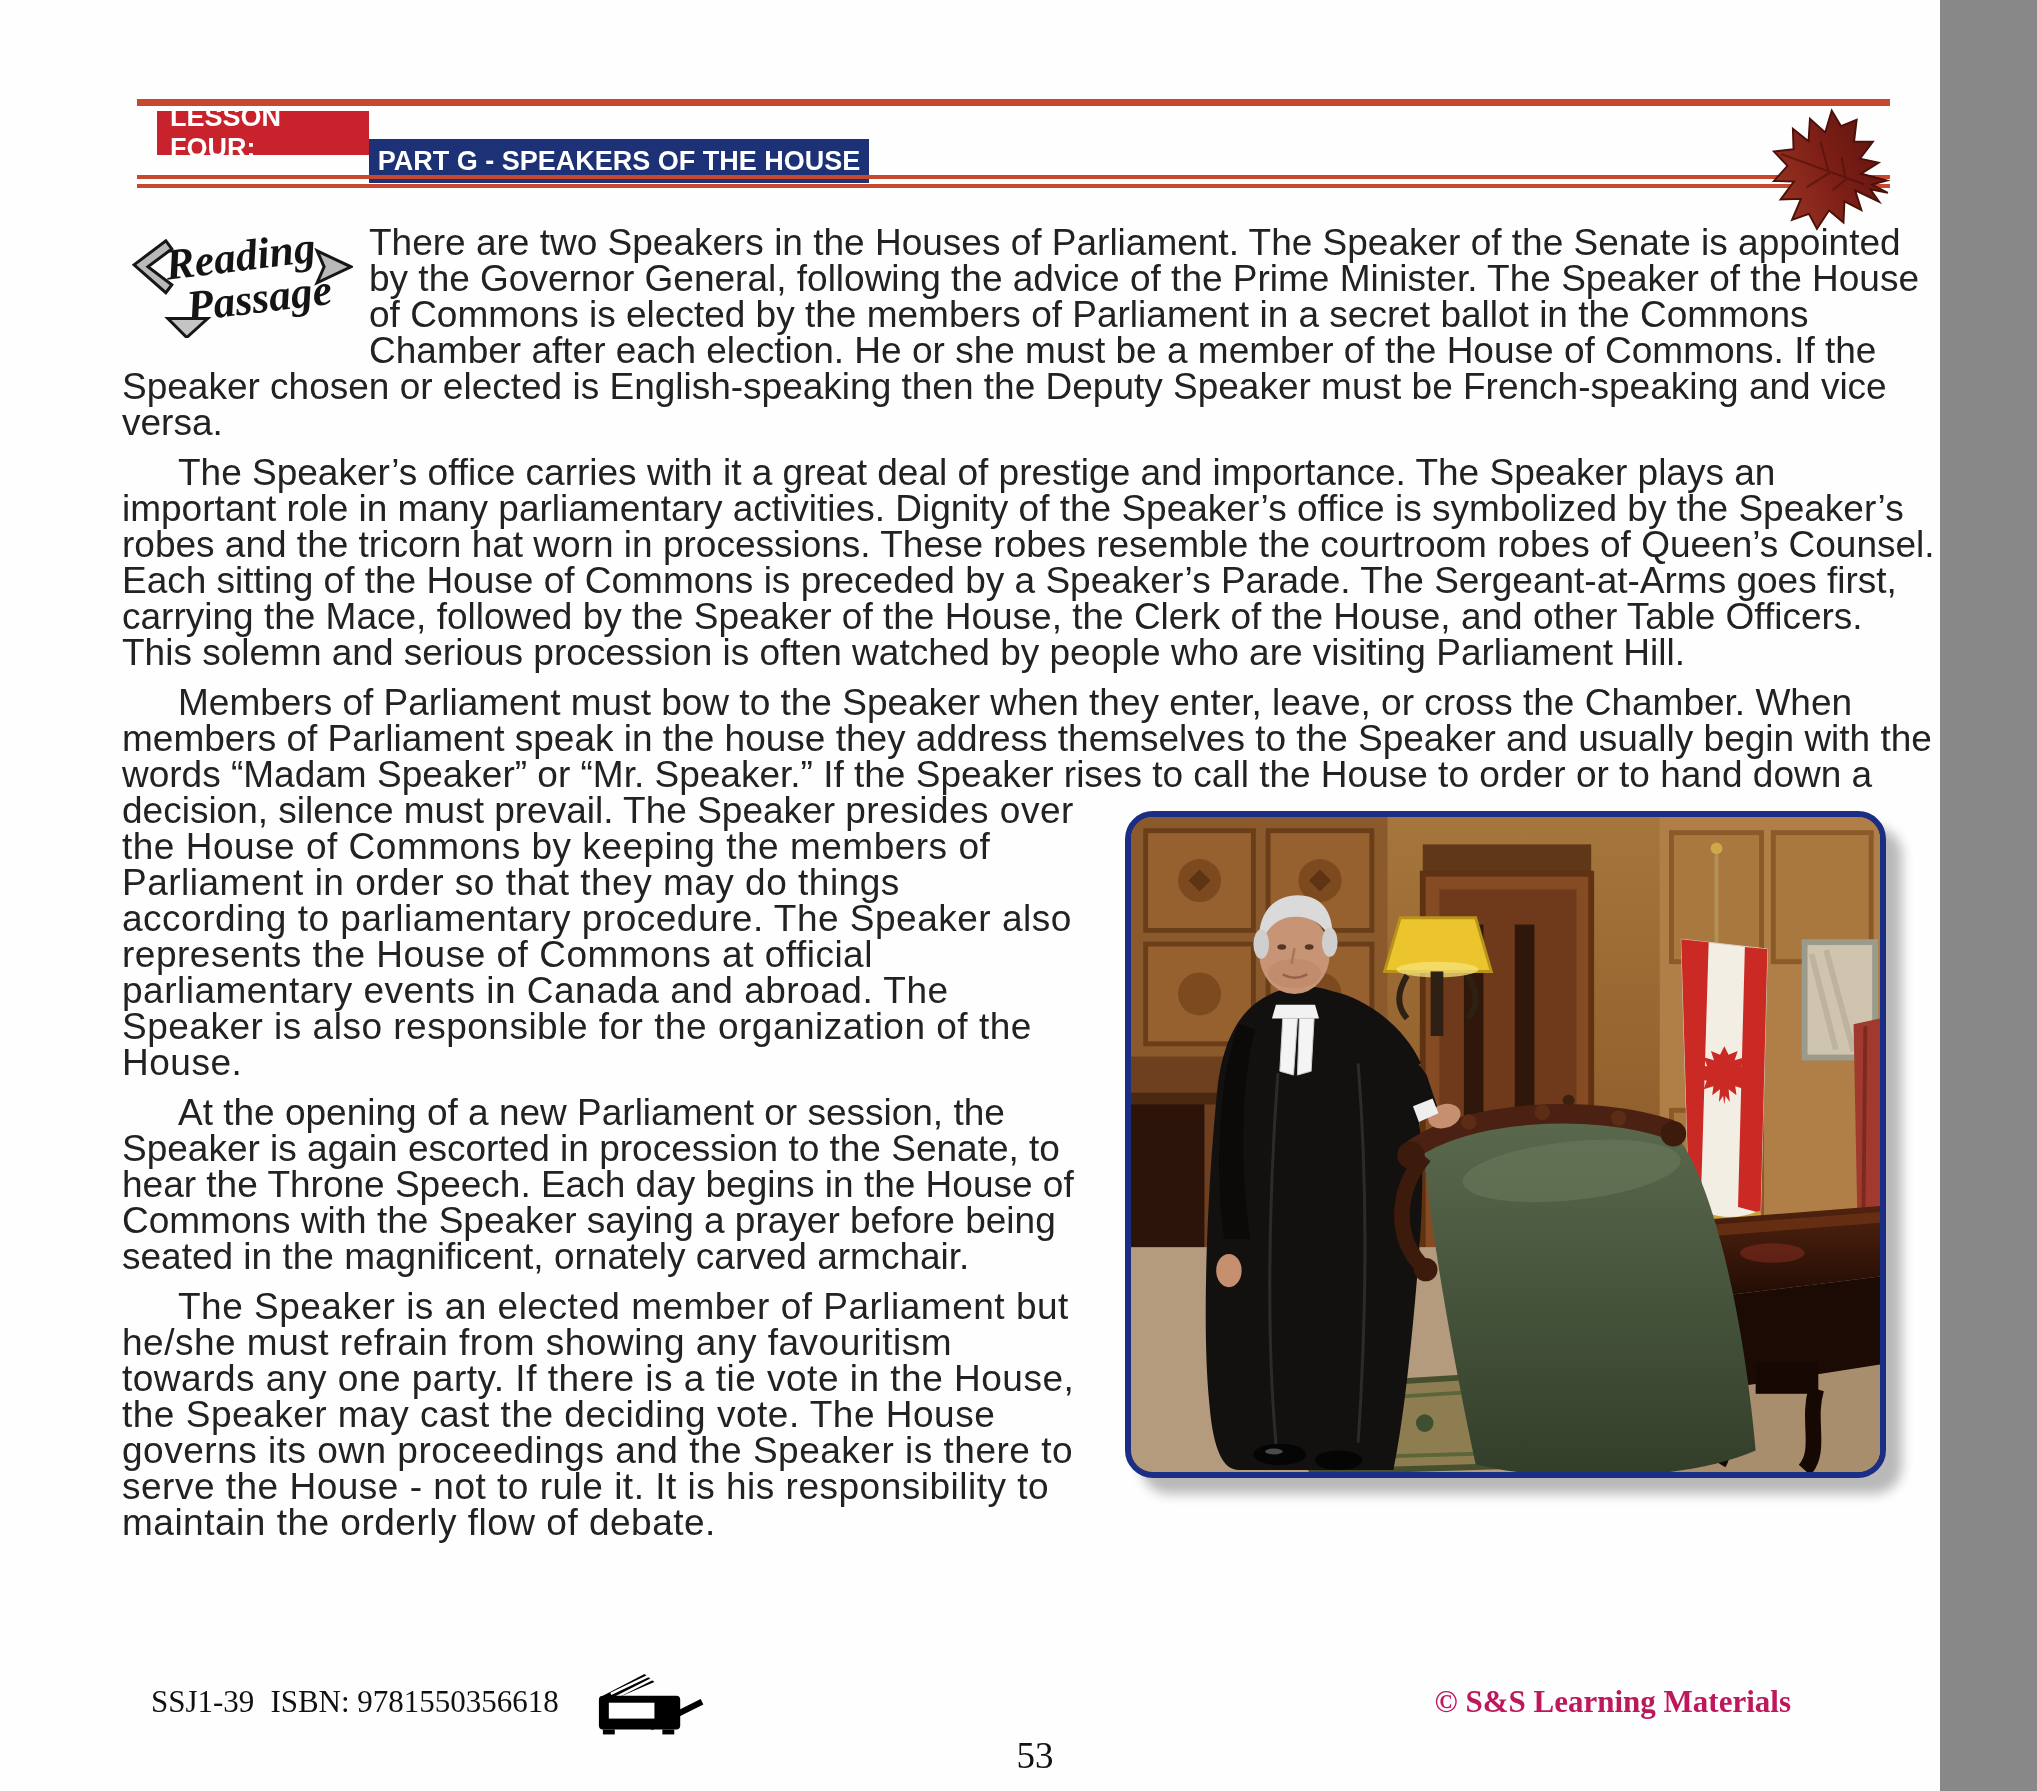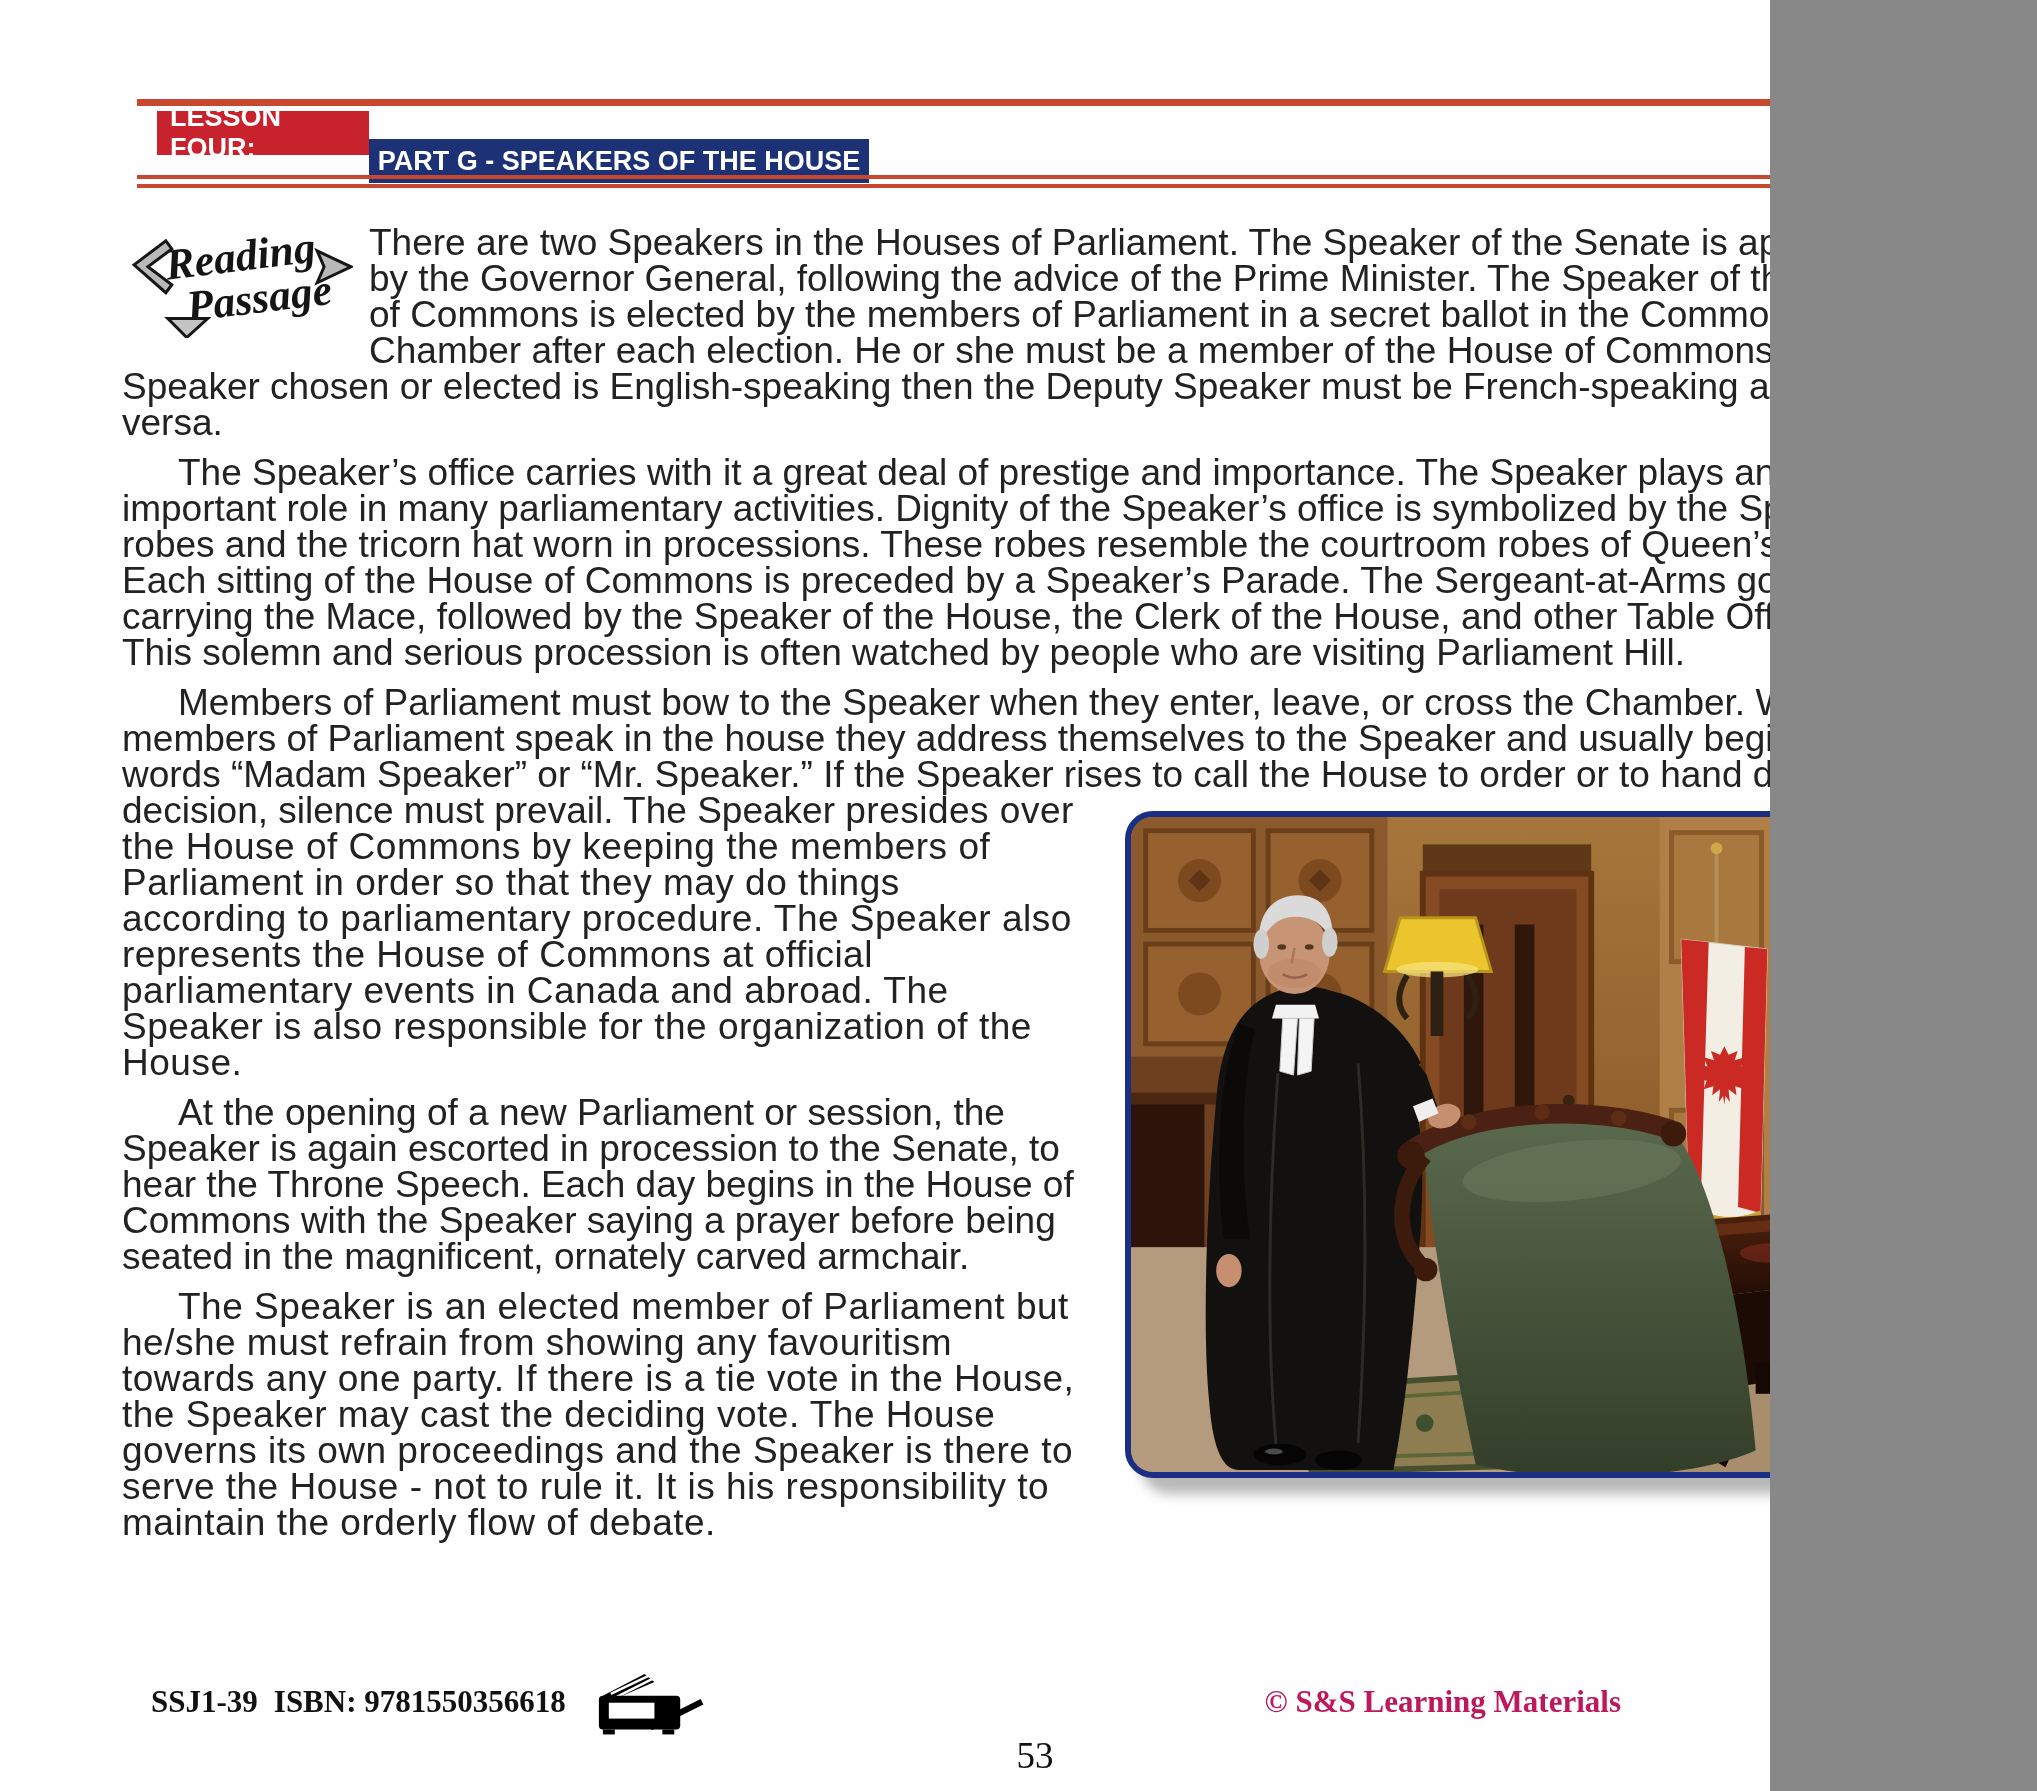--- a/index.html
+++ b/index.html
@@ -1,18 +1,18 @@
 <!DOCTYPE html>
 <html><head>
 <meta charset="utf-8">
 <style>
   html,body{margin:0;padding:0;background:#888;}
   .page{
     position:relative;
-    width:1770px;height:1792px;
+    width:1940px;height:1792px;
     background:#fefefe;
     font-family:"Liberation Sans", sans-serif;
     color:#1e1e1e;
     overflow:hidden;
   }
   
   .rule-top{position:absolute;left:137px;top:99px;width:1753px;height:7px;background:#c8472f;}
   .lesson-red{
     position:absolute;left:157px;top:111px;width:212px;height:44px;
     background:#c8232c;color:#fff;font-weight:bold;font-size:27px;
@@ -48,21 +48,21 @@
   }
   .photo-frame{
     width:761px;height:667px;border:6px solid #1a2e85;border-radius:28px;
     overflow:hidden;box-shadow:16px 16px 12px #b9b9b9;background:#9a6530;box-sizing:border-box;
   }
   .photo-frame svg{display:block;width:100%;height:100%;}
   .after-photo{letter-spacing:0.5px;}
   
   .footer-left{
     position:absolute;left:151px;top:1684px;
-    font-family:"Liberation Serif", serif;font-weight:bold;font-size:31px;color:#111;text-align:right;
+    font-family:"Liberation Serif", serif;font-weight:normal;font-size:31px;color:#111;text-align:right;
   }
   .footer-left .isbn{margin-left:16px;}
   .copier{position:absolute;left:589px;top:1670px;width:117px;height:66px;}
   .page-num{
     position:absolute;left:995px;top:1734px;width:80px;text-align:center;
     font-family:"Liberation Serif", serif;font-size:37px;color:#111;
   }
   .footer-right{
     position:absolute;right:149px;top:1684px;
     font-family:Liberation Serif, serif;font-weight:bold;font-size:31px;color:#be185d;

